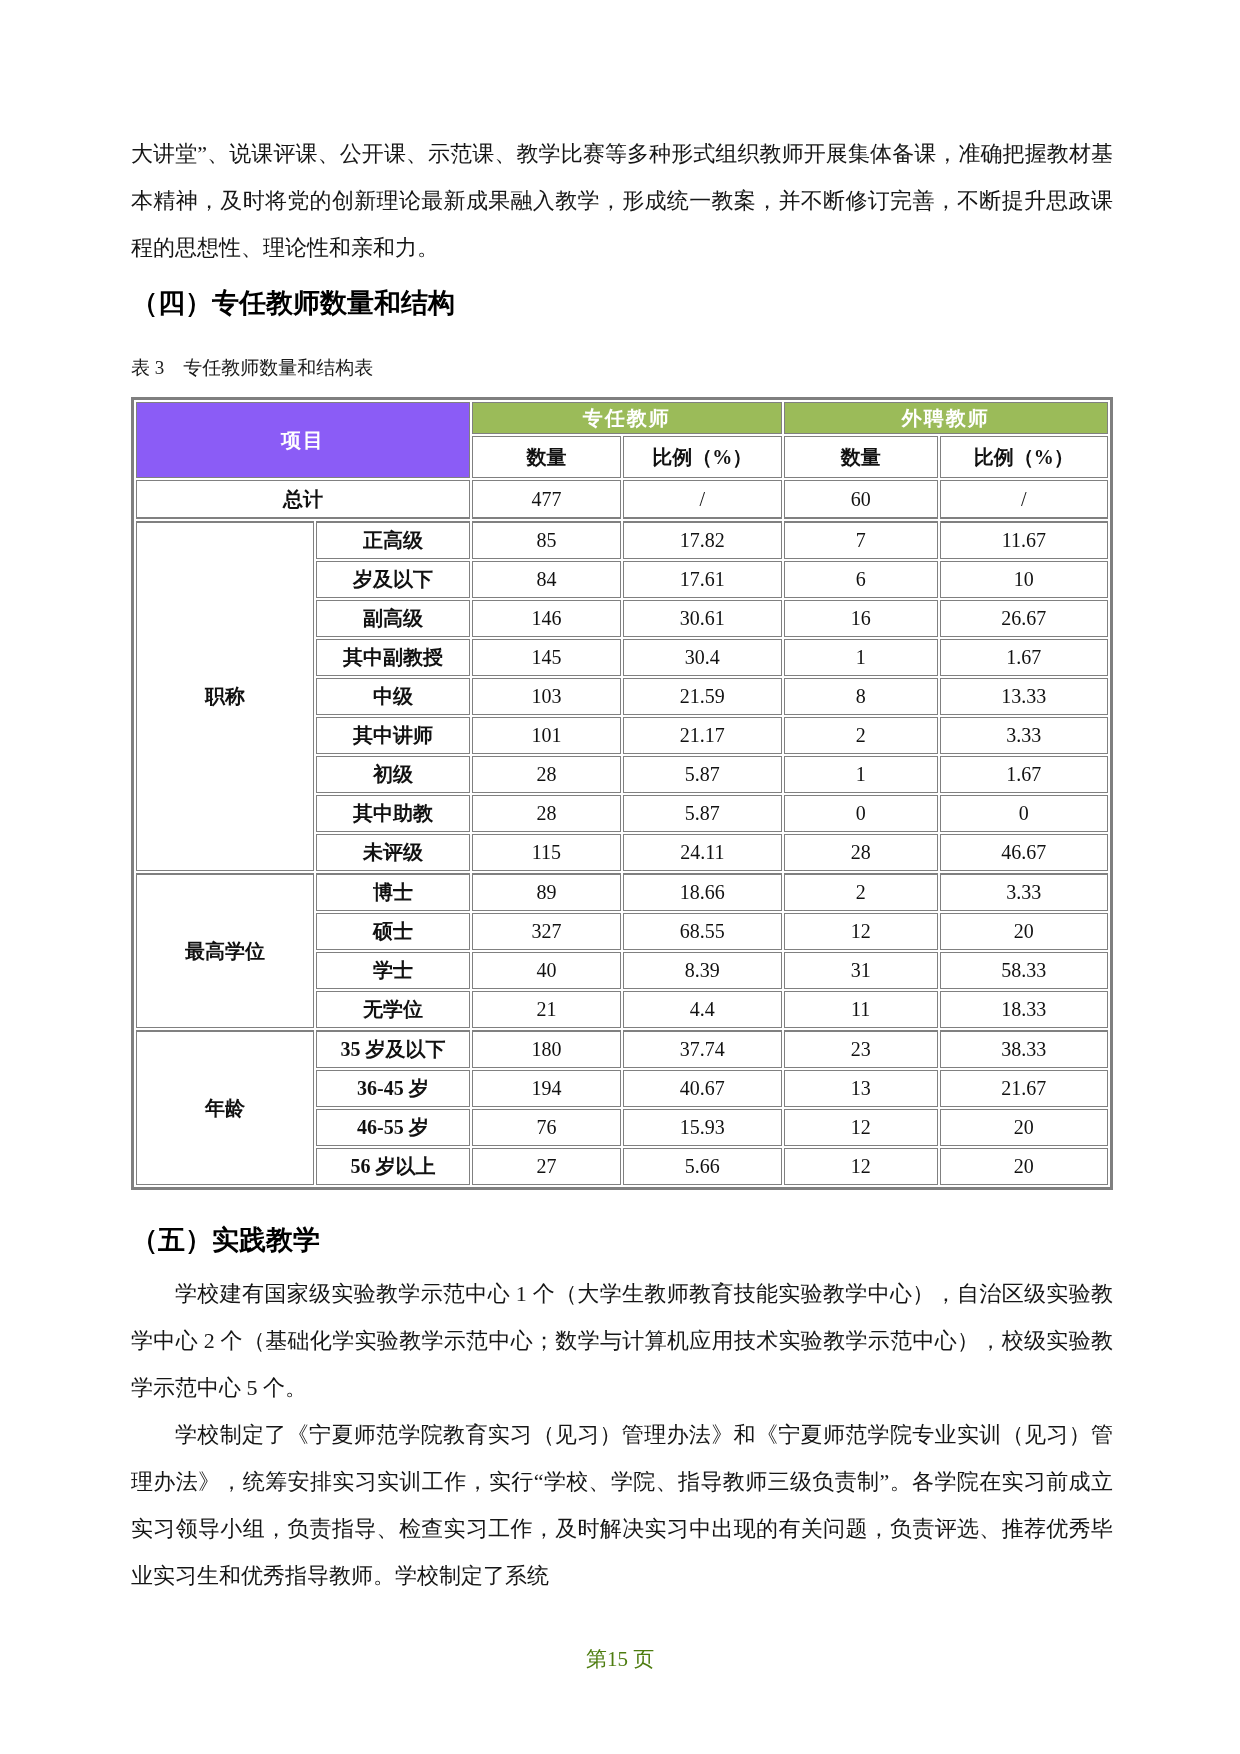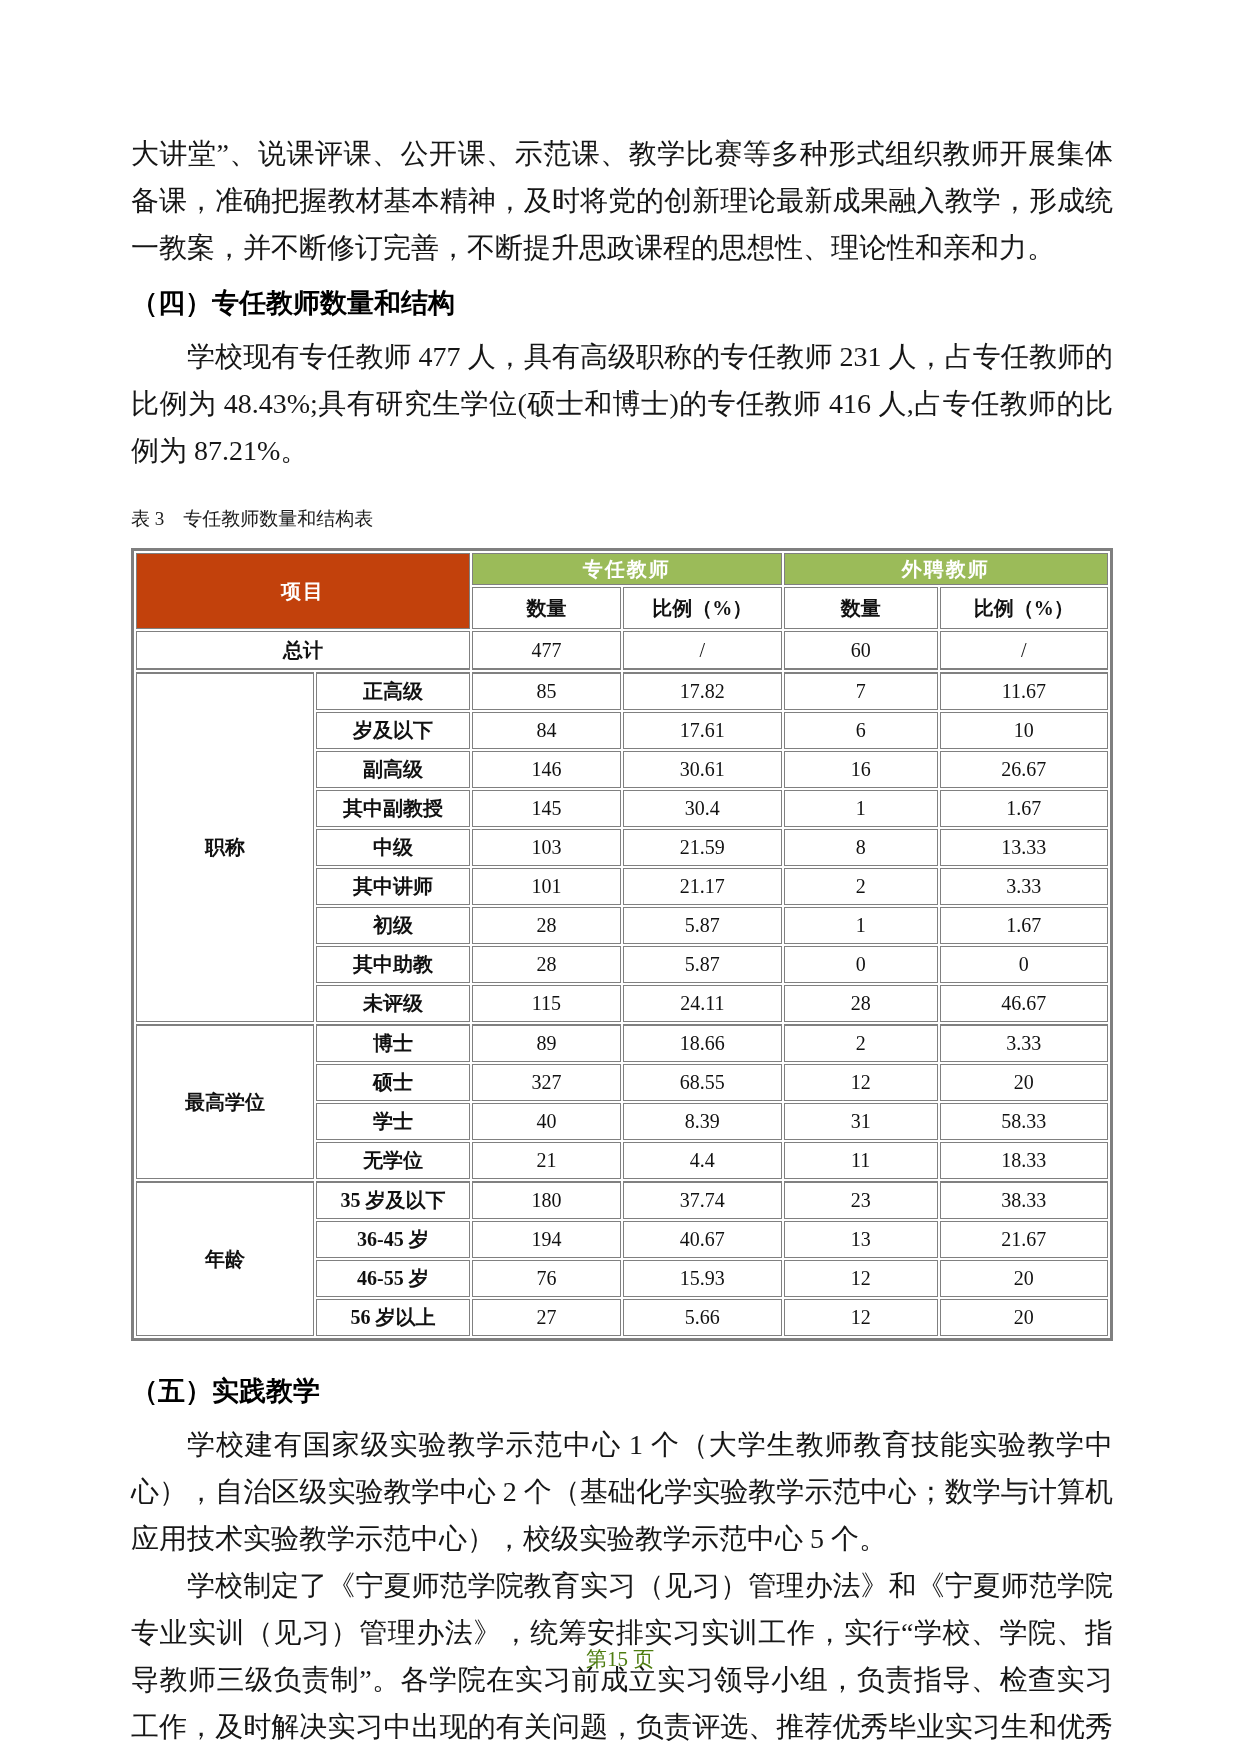--- a/index.html
+++ b/index.html
@@ -9,21 +9,21 @@
     height: 1754px;
     margin: 0 auto;
     background: #ffffff;
     box-sizing: border-box;
     padding: 130px 127px 0 131px;
     color: #111111;
     font-family: "Liberation Serif", "DejaVu Serif", serif;
     overflow: hidden;
   }
   .para {
-    font-size: 28px;
+    font-size: 22px;
     line-height: 47px;
     text-align: justify;
     margin: 0;
     color: #161616;
   }
   .para.indent { text-indent: 2em; }
   .section-heading {
     font-family: "Liberation Sans", "DejaVu Sans", sans-serif;
     font-weight: 700;
     font-size: 27px;
@@ -82,36 +82,35 @@
 </style>
 </head>
 <body>
 
 <div class="page">
 
   <p class="para">大讲堂”、说课评课、公开课、示范课、教学比赛等多种形式组织教师开展集体备课，准确把握教材基本精神，及时将党的创新理论最新成果融入教学，形成统一教案，并不断修订完善，不断提升思政课程的思想性、理论性和亲和力。</p>
 
   <h2 class="section-heading">（四）专任教师数量和结构</h2>
 
-  <p class="para indent">学校现有专任教师 477 人，具有高级职称的专任教师 231 人，占专任教师的比例为 48.43%;具有研究生学位(硕士和博士)的专任教师 416 人,占专任教师的比例为 87.21%。</p>
 
   <div class="table-caption">表 3　专任教师数量和结构表</div>
 
   <table class="report-table" id="report-table" style="--border-color: #7F7F7F; border-color: rgb(127, 127, 127);">
     <colgroup>
       <col style="width:18.5%">
       <col style="width:16%">
       <col style="width:15.5%">
       <col style="width:16.5%">
       <col style="width:16%">
       <col style="width:17.5%">
     </colgroup>
     <tbody>
       <tr class="hdr-row1">
-        <td class="green-cell" colspan="2" rowspan="2" style="background: #c2410c; color: rgb(255, 255, 255);">项目</td>
+        <td class="green-cell" colspan="2" rowspan="2" style="background: #8b5cf6; color: rgb(255, 255, 255);">项目</td>
         <td class="green-cell" colspan="2" style="background: rgb(155, 187, 89); color: rgb(255, 255, 255);">专任教师</td>
         <td class="green-cell" colspan="2" style="background: rgb(155, 187, 89); color: rgb(255, 255, 255);">外聘教师</td>
       </tr>
       <tr class="hdr-row2">
         <td>数量</td>
         <td>比例（%）</td>
         <td>数量</td>
         <td>比例（%）</td>
       </tr>
       <tr class="total-row">

